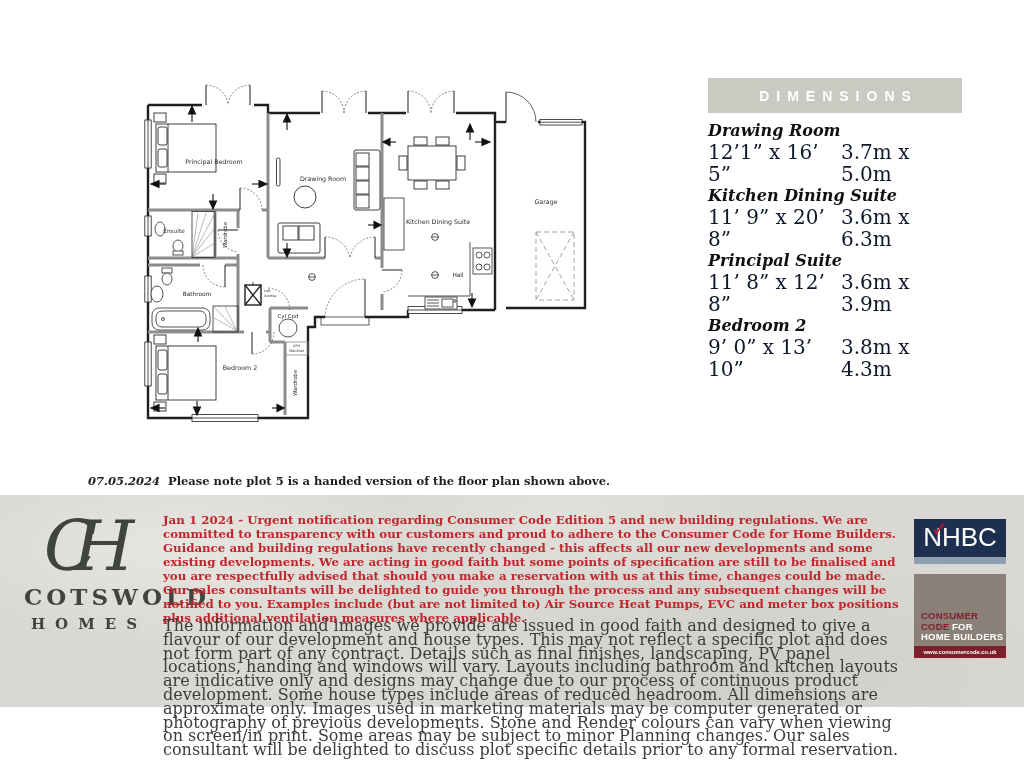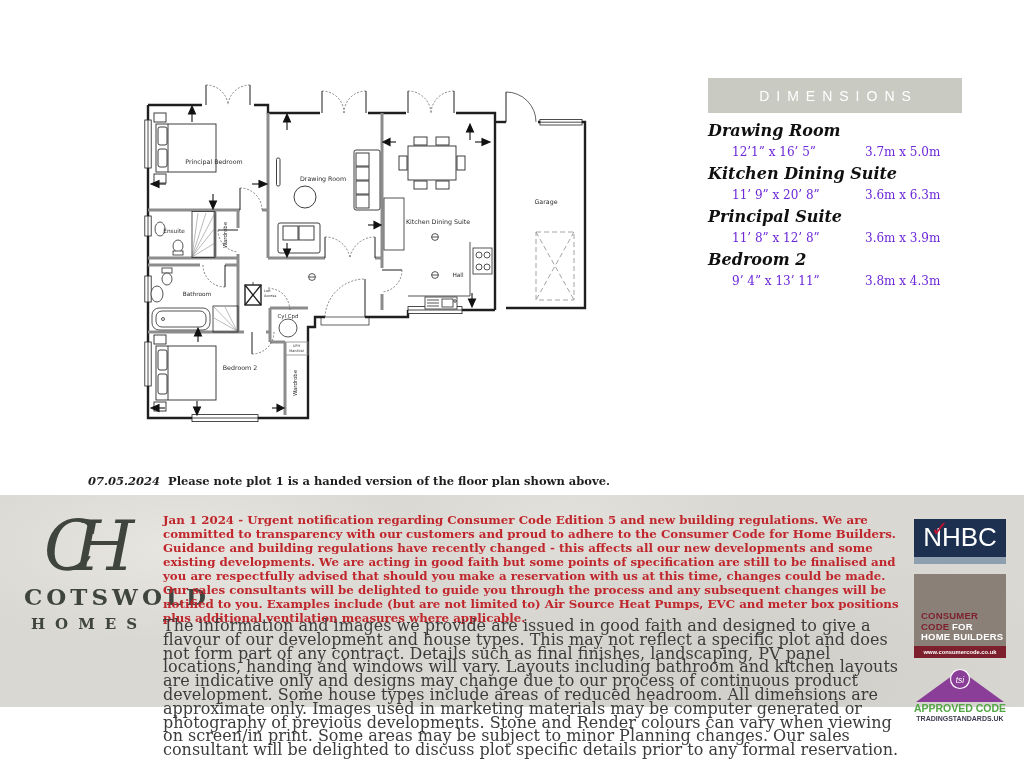--- a/index.html
+++ b/index.html
@@ -7,25 +7,25 @@
        font-family:"DejaVu Serif", serif;color:#222;}
   .page{position:absolute;inset:0;}
 
   
   .plan{position:absolute;left:140px;top:80px;}
   .plan text{font-family:"DejaVu Sans", sans-serif;fill:#2b2b2b;}
 
   
   .dims{position:absolute;left:708px;top:78px;width:254px;}
   .dims-header{background:#c9cbc2;color:#ffffff;font-family:"Liberation Sans",sans-serif;
-    font-weight:normal;font-size:14px;letter-spacing:7px;text-align:center;
+    font-weight:bold;font-size:14px;letter-spacing:7px;text-align:center;
     padding:10px 0 9px 7px;}
   .dims-body{padding-top:7px;}
   .dim-room-name{font-style:italic;font-weight:bold;font-size:16px;color:#101010;line-height:21px;}
-  .dim-line{display:grid;grid-template-columns:133px auto;font-size:12px;color:#6d28d9;line-height:22px;margin-left:24px;}
+  .dim-line{display:grid;grid-template-columns:133px auto;font-size:20px;color:#0f172a;line-height:22px;}
 
   
   .note-line{position:absolute;left:88px;top:474px;font-size:11.5px;font-weight:bold;color:#1e1e1e;}
   .note-date{margin-right:8px;font-style:italic;}
 
   
   .footer{position:absolute;left:0;top:495px;width:1024px;height:212px;
     background:#dad8d3;
     background-image:radial-gradient(ellipse 420px 160px at 18% 25%, #e8e6e1 0%, rgba(232,230,225,0) 60%),
                      radial-gradient(ellipse 500px 200px at 75% 85%, #d0cec9 0%, rgba(208,206,201,0) 65%),
@@ -376,29 +376,29 @@
       <div>
         <div class="dim-room-name">Principal Suite</div>
         <div class="dim-line">
             <span>11’ 8” x 12’ 8”</span>
             <span>3.6m x 3.9m</span>
           </div>
       </div>
       <div>
         <div class="dim-room-name">Bedroom 2</div>
         <div class="dim-line">
-            <span>9’ 4” x 13’ 11”</span>
+            <span>9’ 0” x 13’ 10”</span>
             <span>3.8m x 4.3m</span>
           </div>
       </div>
     </div>
   </div>
 
   <div class="note-line">
-    <span class="note-date">07.05.2024</span><span>Please note plot 1 is a handed version of the floor plan shown above.</span>
+    <span class="note-date">07.05.2024</span><span>Please note plot 5 is a handed version of the floor plan shown above.</span>
   </div>
 
   <div class="footer">
 
     <div class="brand">
       <div class="brand-monogram"><span class="mono-c">C</span><span class="mono-h">H</span></div>
       <div class="brand-name">COTSWOLD</div>
       <div class="brand-sub">HOMES</div>
     </div>
 
@@ -412,25 +412,16 @@
       </div>
       <div class="nhbc-strip"></div>
 
       <div class="cc">
         <div class="cc-line cc-red">CONSUMER</div>
         <div class="cc-line"><span class="cc-red">CODE</span><span> FOR</span></div>
         <div class="cc-line">HOME BUILDERS</div>
       </div>
       <div class="cc-strip">www.consumercode.co.uk</div>
 
-      <div class="tsi-badge">
-        <svg width="92" height="58" viewBox="0 0 92 58">
-          <polygon points="46,3 90,35 2,35" fill="#8b3e98"></polygon>
-          <circle cx="46" cy="12" r="9.5" fill="#8b3e98" stroke="#ffffff" stroke-width="1.2"></circle>
-          <text x="46" y="15.5" font-size="8.5" font-style="italic" fill="#ffffff" text-anchor="middle">tsi</text>
-          <text x="46" y="45" font-size="10.5" font-weight="bold" fill="#54a646" text-anchor="middle">APPROVED CODE</text>
-          <text x="46" y="54" font-size="7" font-weight="bold" fill="#3e3e52" text-anchor="middle">TRADINGSTANDARDS.UK</text>
-        </svg>
-      </div>
     </div>
   </div>
 
 </div>
 
 </body></html>

